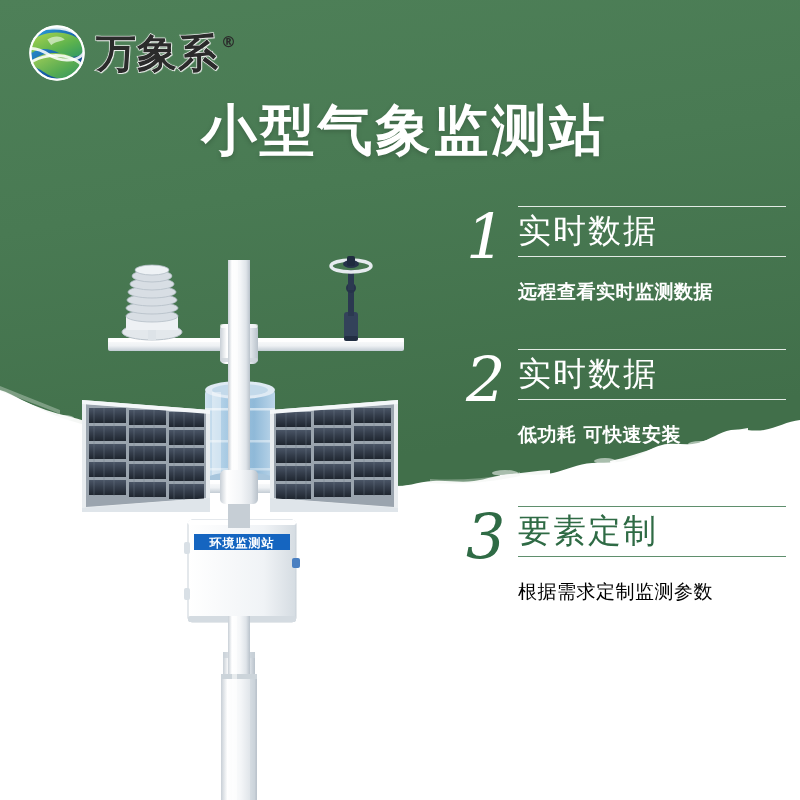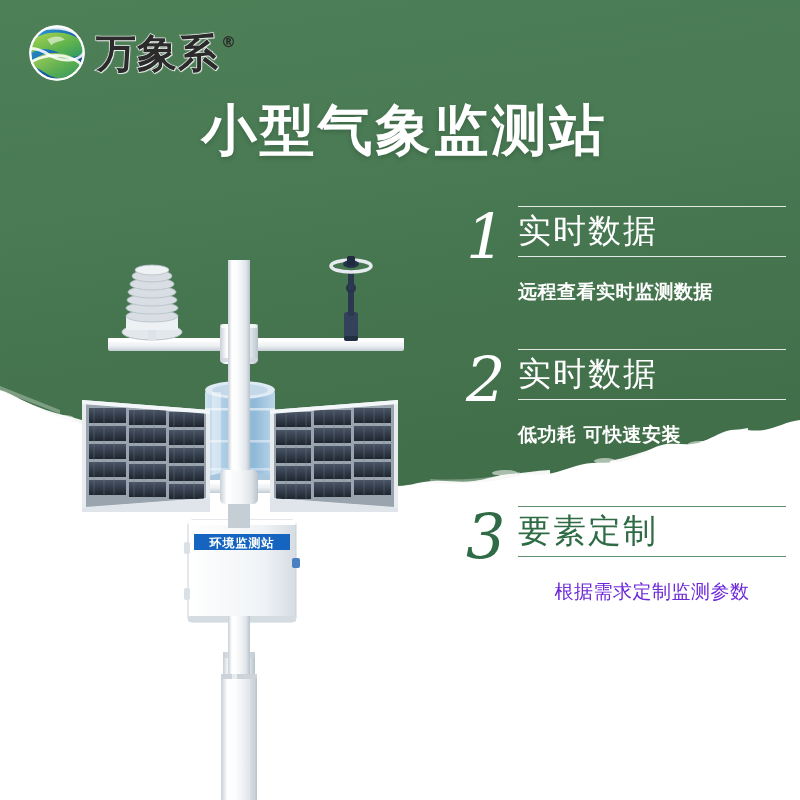--- a/index.html
+++ b/index.html
@@ -109,21 +109,21 @@
     color:#ffffff;
     white-space:nowrap;
   }
   
   .feature.on-white .num{color:#2f6b45;font-weight:400;}
   .feature.on-white .title{
     color:#2f6b45;
     border-top-color:#5f8f6d;
     border-bottom-color:#5f8f6d;
   }
-  .feature.on-white .sub{color:#6d28d9;font-weight:400;text-align:center;}
+  .feature.on-white .sub{color:#000000;font-weight:400;}
 
   #f1{margin-bottom:44px;}
   #f2{margin-bottom:58px;}
 
   
   .station{
     position:absolute;
     left:60px;top:212px;
     width:380px;height:590px;
     z-index:5;

